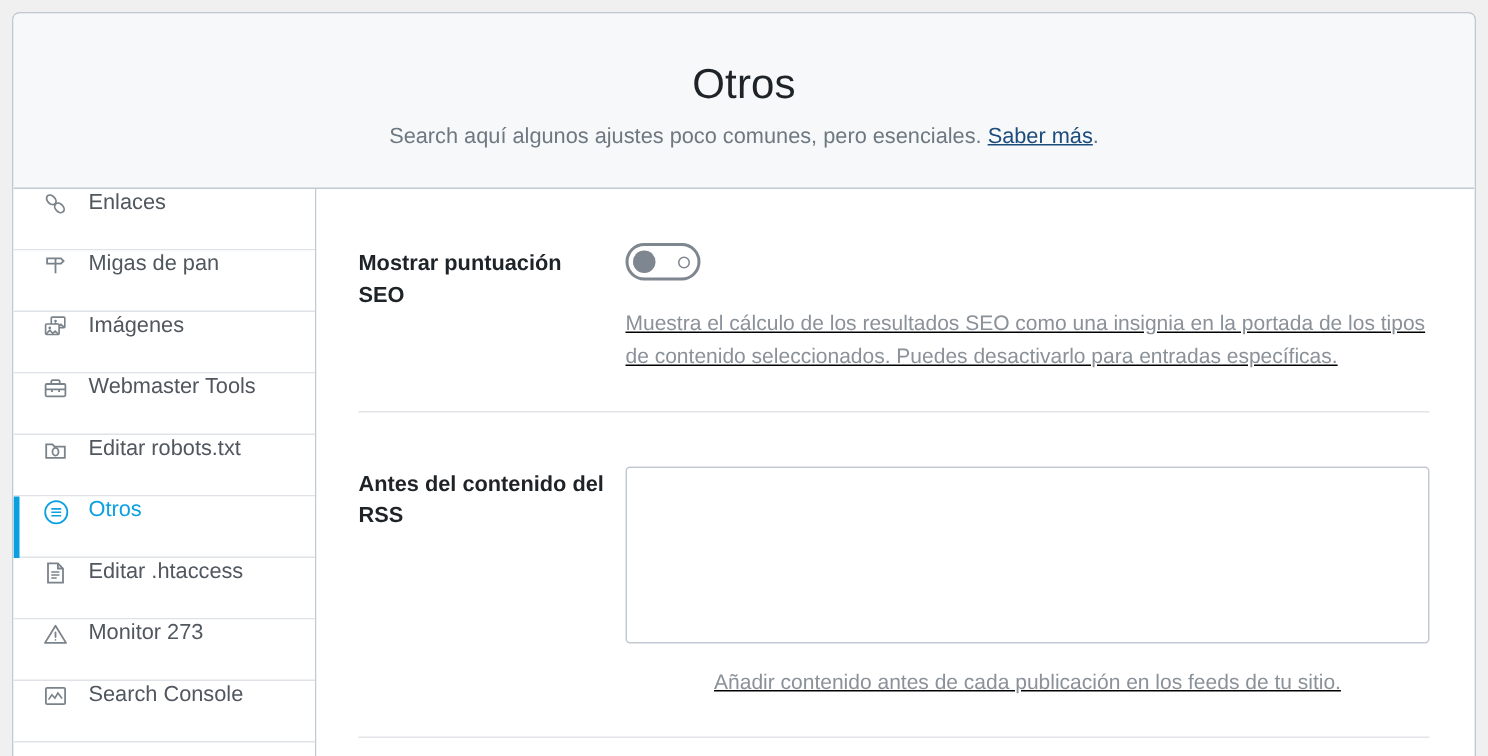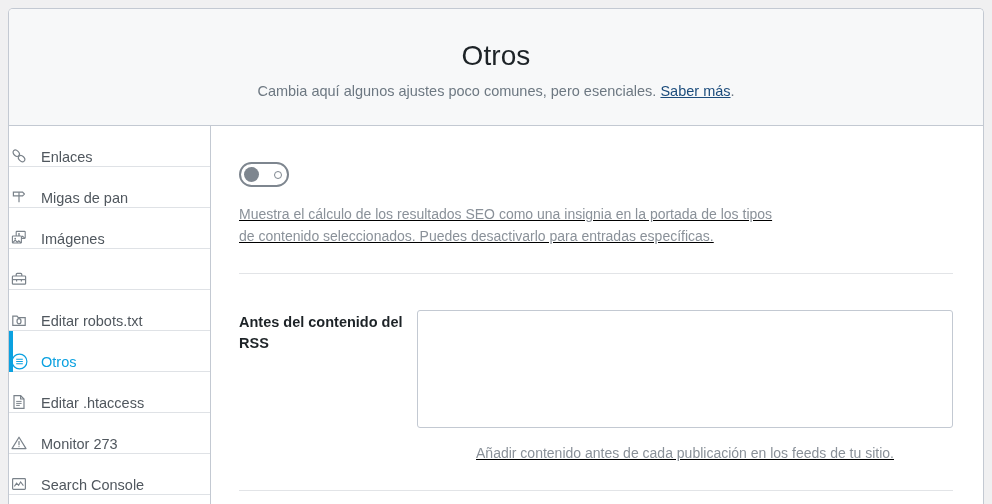--- a/index.html
+++ b/index.html
@@ -60,22 +60,23 @@
   
   .sidebar {
     width: 202px;
     min-width: 202px;
     background: #ffffff;
     border-right: 1px solid #c3c9d2;
   }
   .nav-item {
     position: relative;
     display: flex;
-    align-items: flex-end;
+    align-items: flex-start;
     height: 41px;
+    padding-left: 18px;
     border-bottom: 1px solid #dfe2e6;
     color: #50575e;
     font-size: 14.5px;
     cursor: pointer;
     background: #fff;
   }
   .nav-item .nav-ico {
     width: 20px; height: 20px;
     margin-right: 12px;
     display: flex; align-items: center; justify-content: center;
@@ -171,21 +172,21 @@
   .rss-help { margin-top: 14px; text-align: center; }
 </style>
 </head>
 <body>
 
 <div id="page">
   <div class="card">
 
     <div class="card-header">
       <h1 class="page-title">Otros</h1>
-      <p class="page-subtitle"><span>Cambia aquí algunos ajustes poco comunes, pero esenciales. </span><a href="#">Saber más</a><span>.</span></p>
+      <p class="page-subtitle"><span>Search aquí algunos ajustes poco comunes, pero esenciales. </span><a href="#">Saber más</a><span>.</span></p>
     </div>
 
     <div class="card-body">
 
       <nav class="sidebar">
 
         <div class="nav-item">
           <span class="nav-ico">
             <svg width="18" height="18" viewBox="0 0 18 18" fill="none" stroke="currentColor" stroke-width="1.2">
               <ellipse cx="6.2" cy="6.2" rx="2.6" ry="3.6" transform="rotate(-45 6.2 6.2)"></ellipse>
@@ -221,20 +222,21 @@
 
         <div class="nav-item">
           <span class="nav-ico">
             <svg width="18" height="18" viewBox="0 0 18 18" fill="none" stroke="currentColor" stroke-width="1.2">
               <rect x="2.4" y="6" width="13.2" height="8.2" rx="0.8"></rect>
               <path d="M6.2 6V4.4a1 1 0 011-1h3.6a1 1 0 011 1V6"></path>
               <path d="M2.4 9.6h13.2"></path>
               <path d="M6.6 9.6v1.8M11.4 9.6v1.8"></path>
             </svg>
           </span>
+          <span class="nav-label">Webmaster Tools</span>
         </div>
 
         <div class="nav-item">
           <span class="nav-ico">
             <svg width="18" height="18" viewBox="0 0 18 18" fill="none" stroke="currentColor" stroke-width="1.2">
               <path d="M2.8 5.2h4.2l1.3 1.5h6.9v7.6H2.8z"></path>
               <ellipse cx="9" cy="10.2" rx="2" ry="2.6"></ellipse>
             </svg>
           </span>
           <span class="nav-label">Editar robots.txt</span>
@@ -280,20 +282,21 @@
             </svg>
           </span>
           <span class="nav-label">Search Console</span>
         </div>
 
       </nav>
 
       <div class="content">
 
         <div class="setting-row">
+          <div class="setting-label">Mostrar puntuación SEO</div>
           <div class="setting-field">
             <div class="toggle" role="switch" aria-checked="false">
               <span class="knob"></span>
               <span class="ring"></span>
             </div>
             <p class="help-text toggle-help">Muestra el cálculo de los resultados SEO como una insignia en la portada de los tipos de contenido seleccionados. Puedes desactivarlo para entradas específicas.</p>
           </div>
         </div>
 
         <div class="setting-row">

